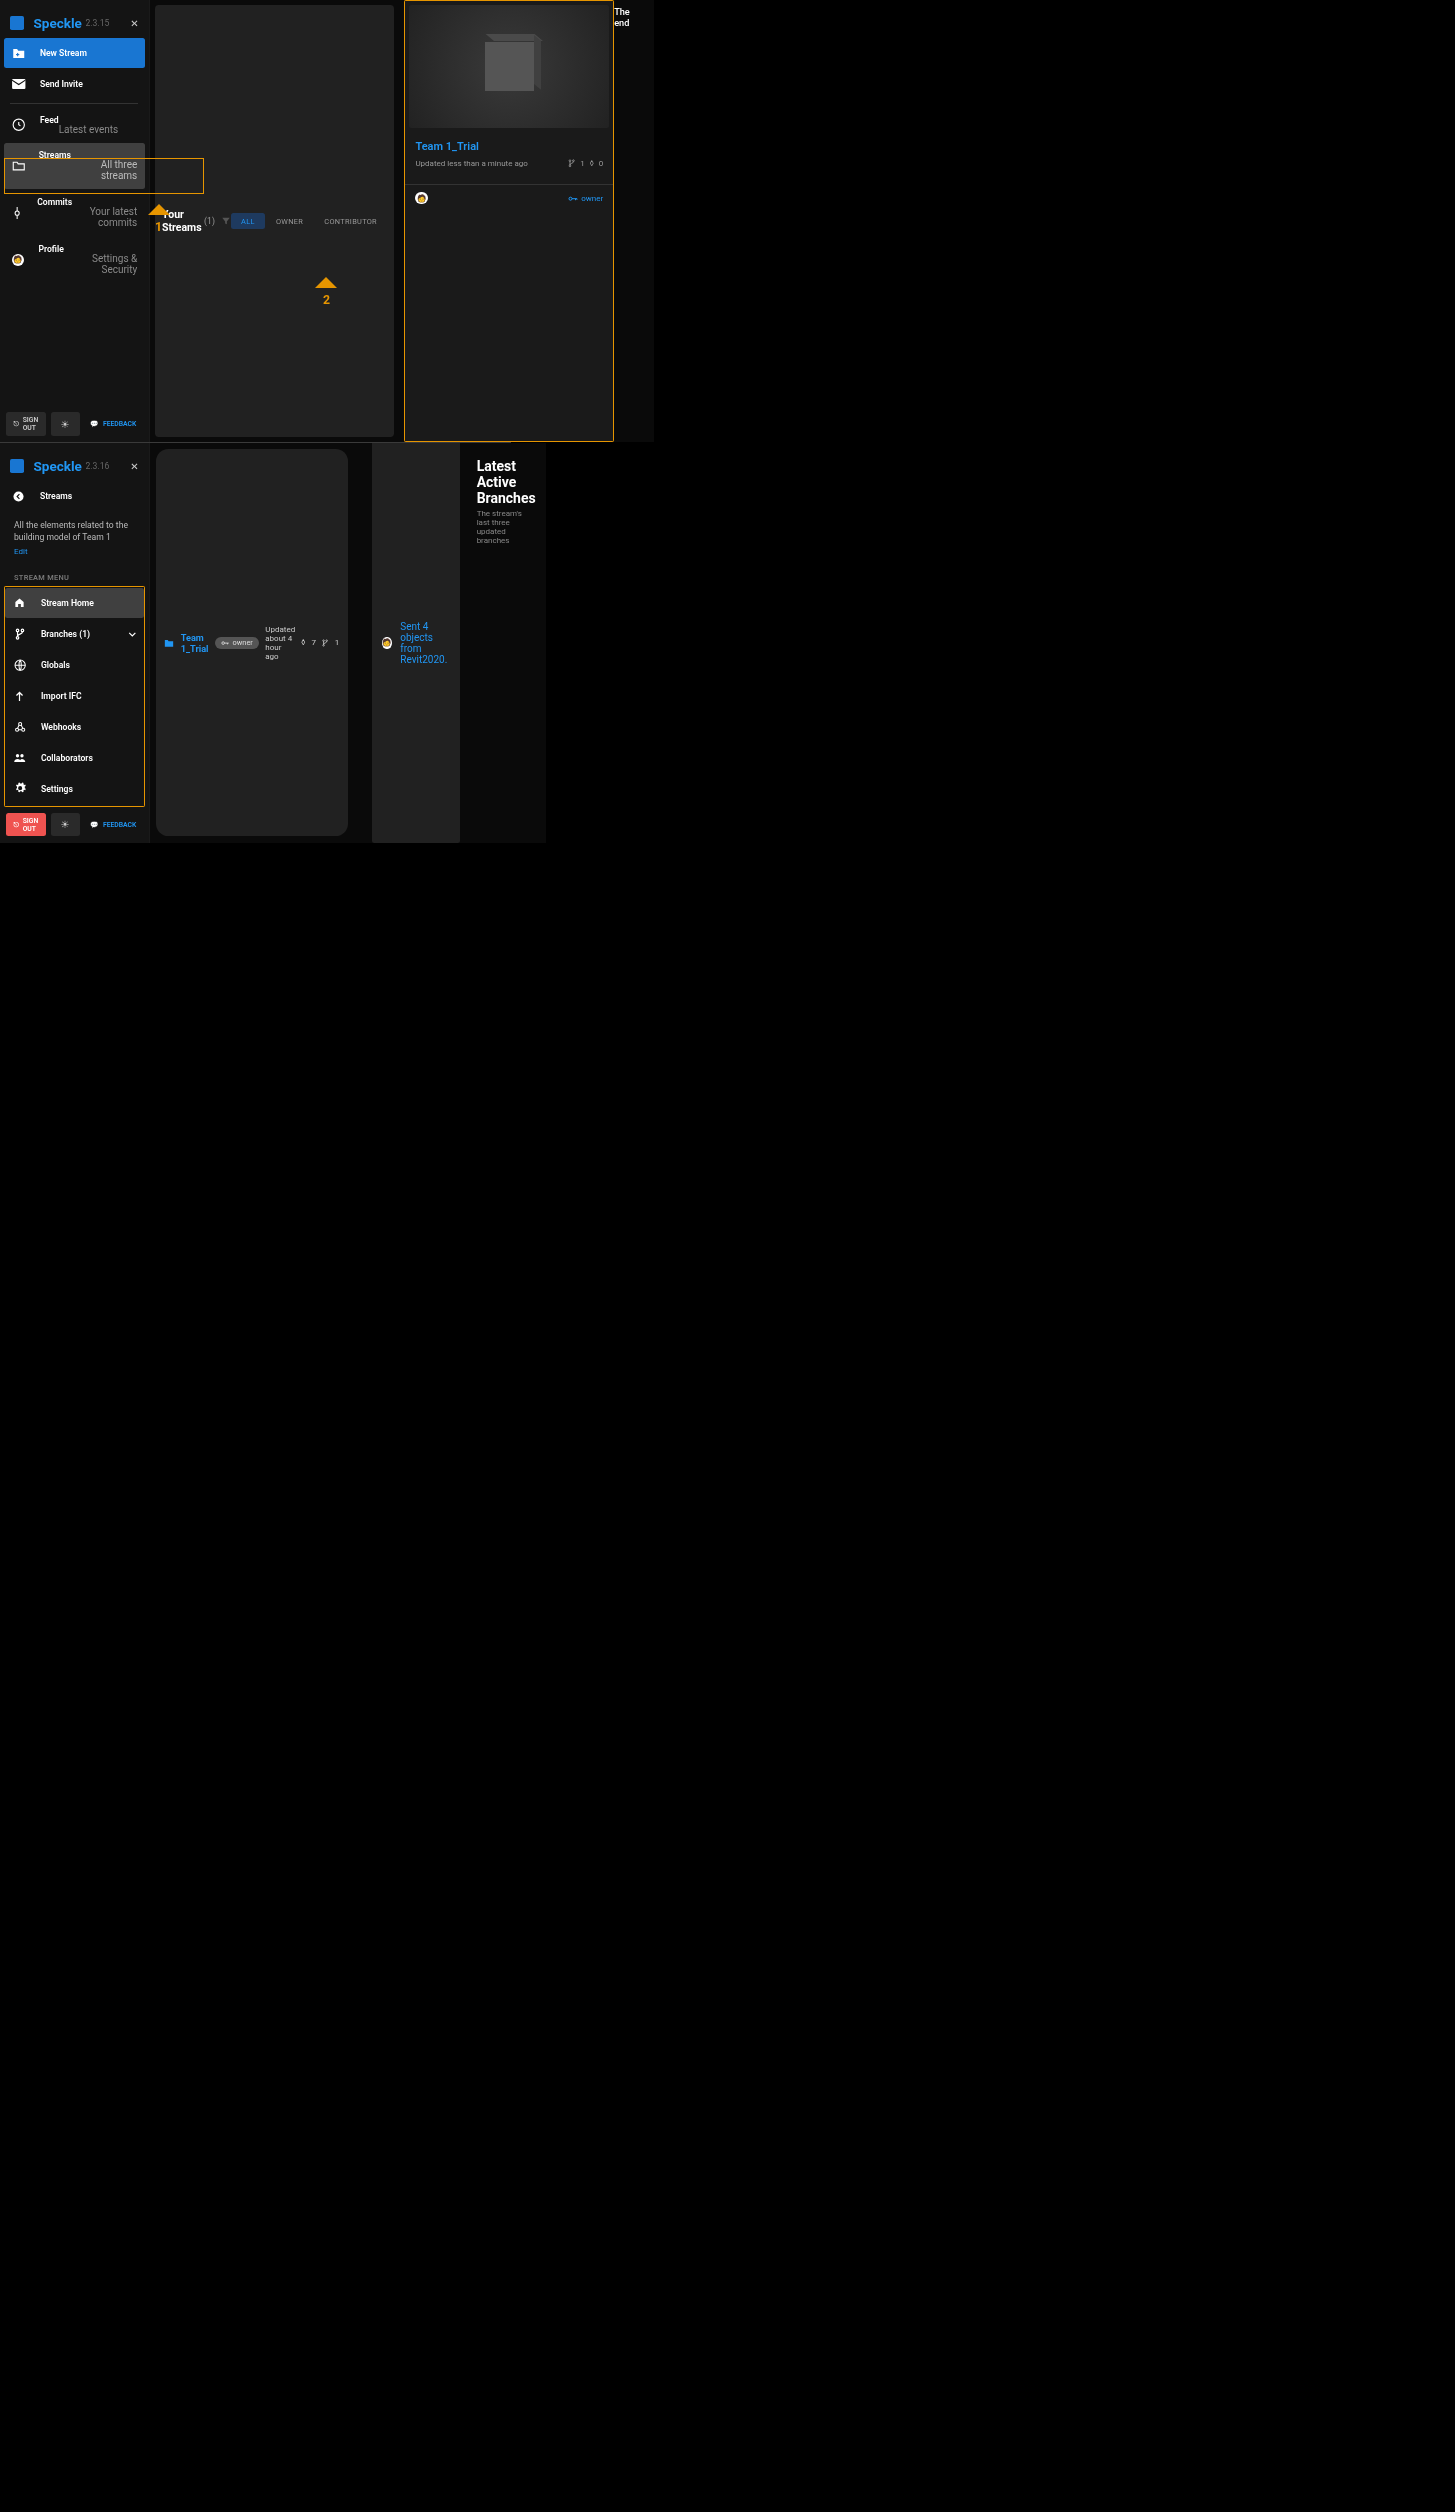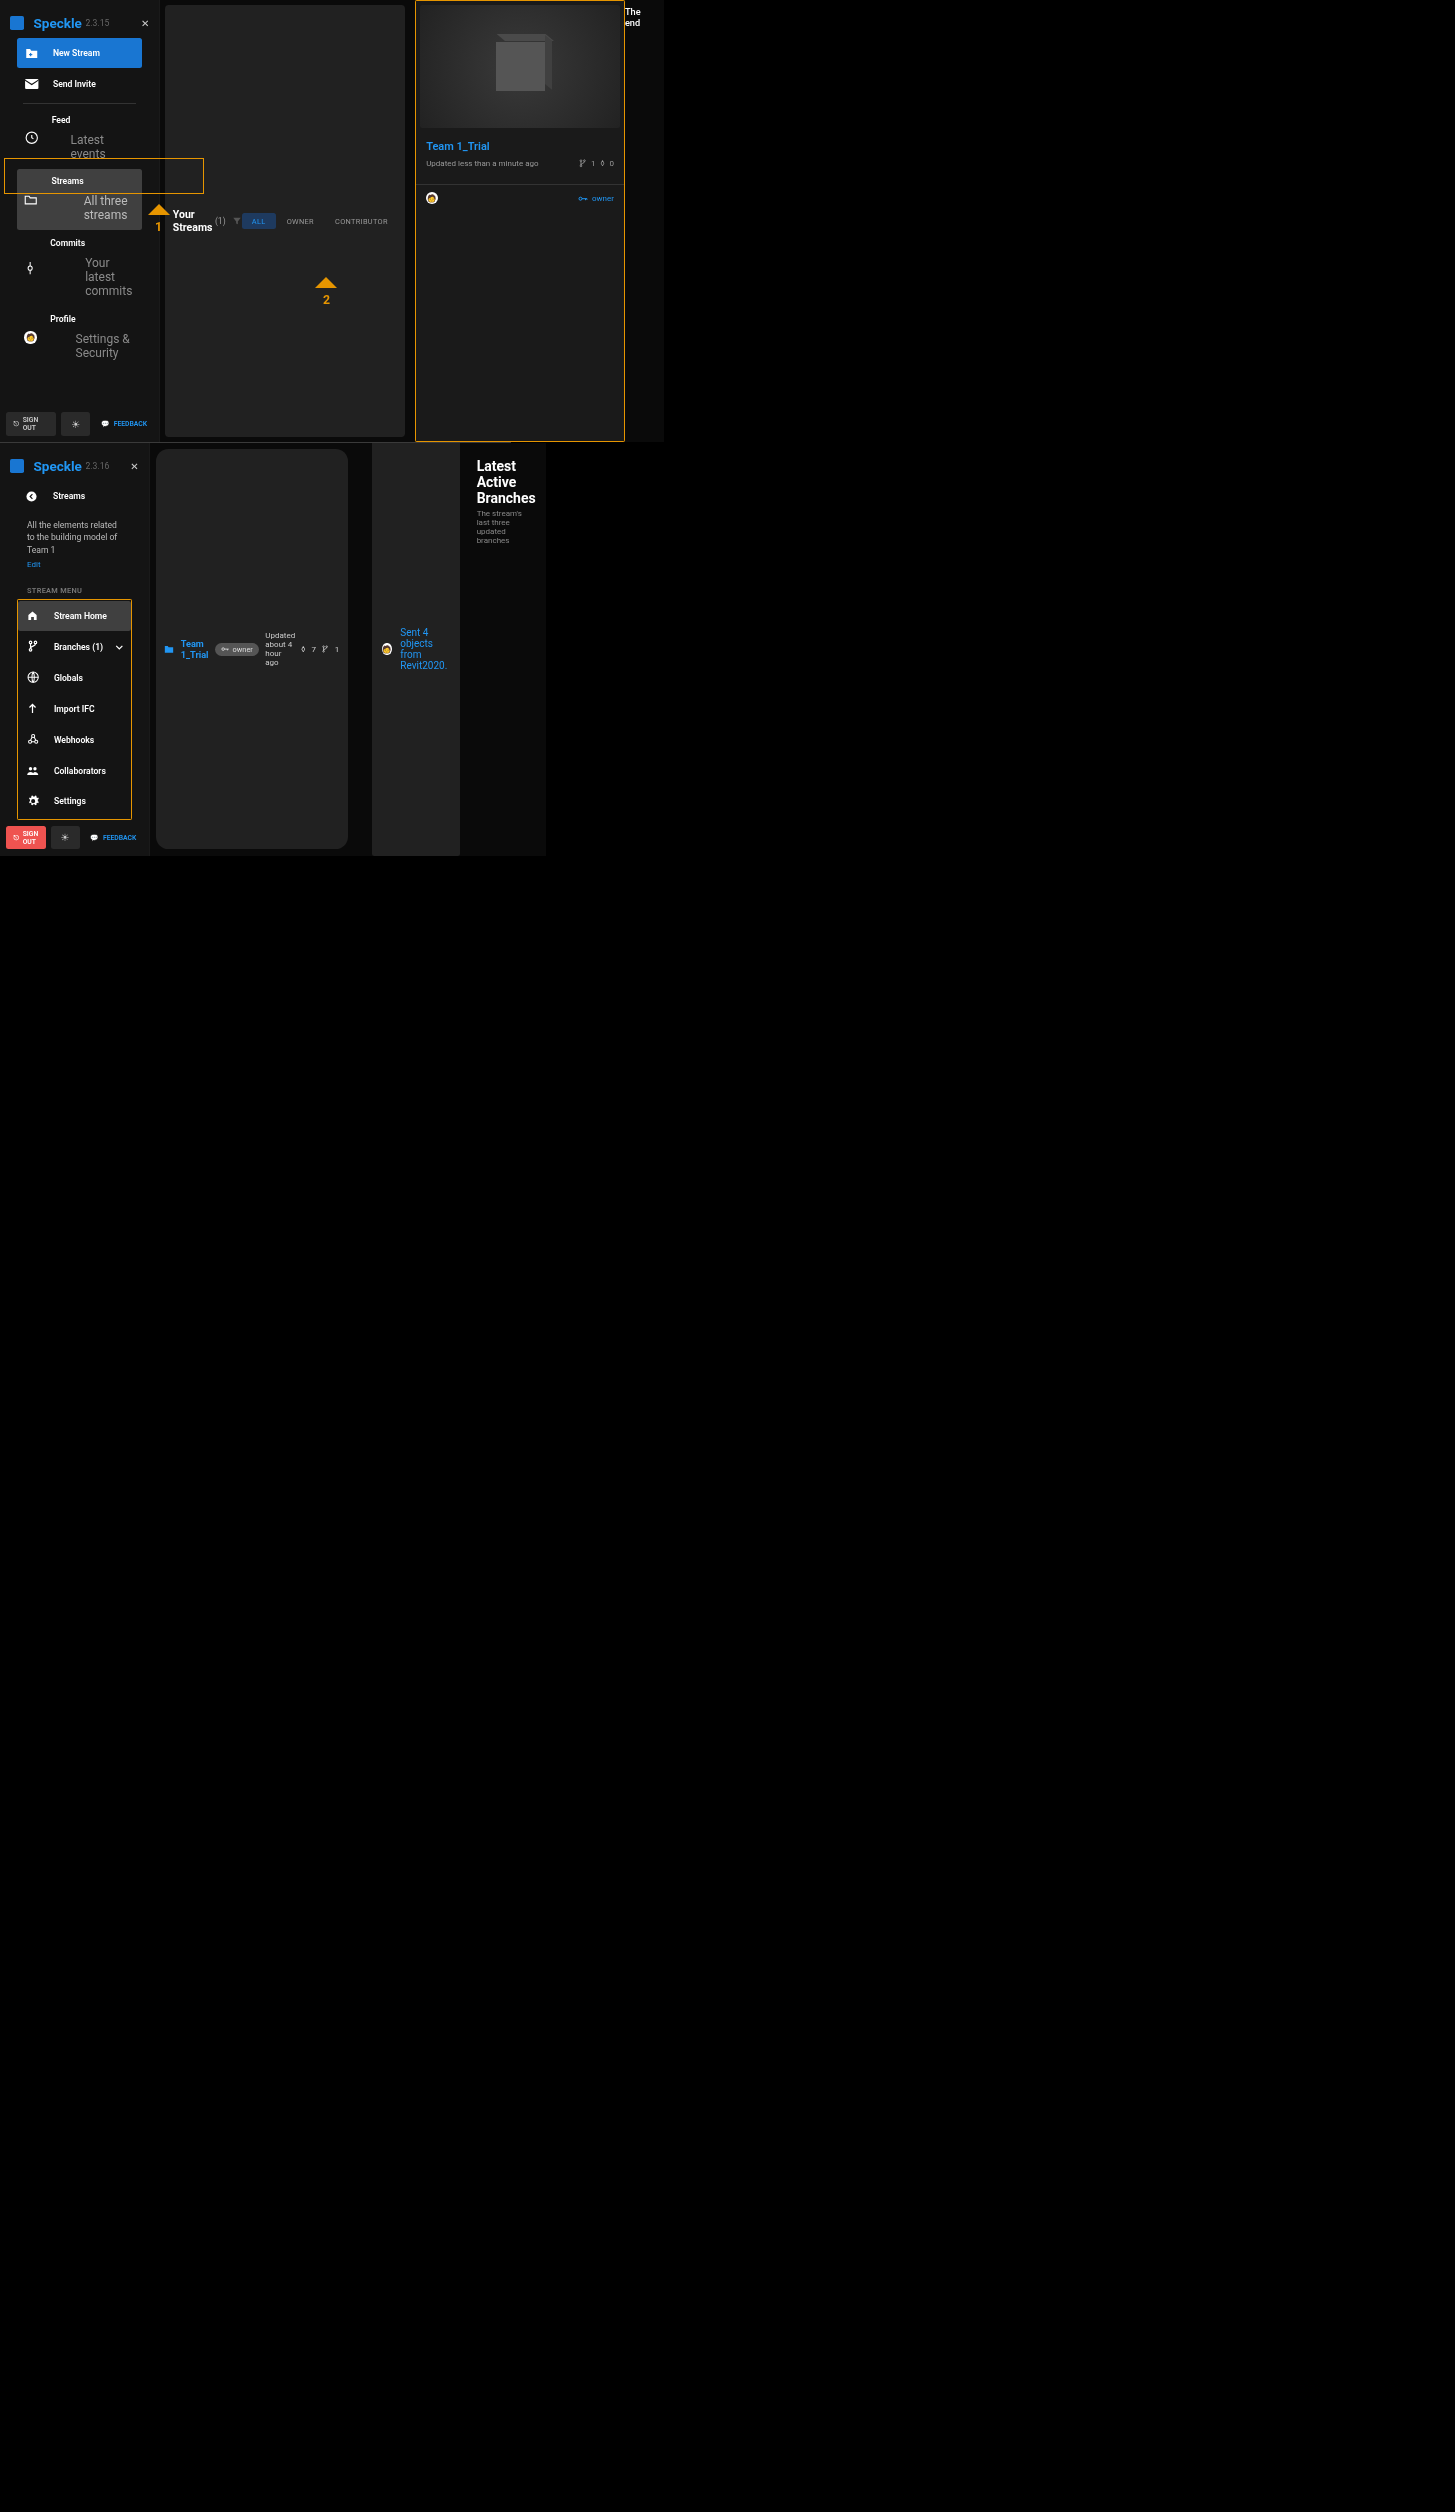--- a/index.html
+++ b/index.html
@@ -8,28 +8,28 @@
   
   
   .panel { display: flex; position: relative; }
   .panel1 { height: 443px; background: #131313; border-bottom: 1.2px solid #3a3a3a; }
   .sidebar { width: 168px; background: #141414; display: flex; flex-direction: column; border-right: 0.6px solid #1a1a1a;}
   .sb-header { display: flex; align-items: center; padding: 15px 10px 7.4px; }
   .logo-box { width: 13.5px; height: 13.5px; background: #1976d2; border-radius: 1.8px; margin-right: 10px; }
   .brand { color: #2196f3; font-size: 13.5px; font-weight: 700; }
   .version { color: #666; font-size: 8.6px; margin-left: 3.7px; }
   .close-x { margin-left: auto; color: #ccc; font-size: 10px; cursor: pointer; }
-  .sb-body { flex: 1; padding: 0 17px; }
+  .sb-body { flex: 1; padding: 0 4px; }
   .sb-item { display: flex; align-items: center; padding: 7.4px 7.4px; border-radius: 2.5px; margin-bottom: 1.2px; cursor: pointer; }
   .sb-item-blue { background: #1976d2; }
   .sb-item-active { background: #404040; }
   .sb-icon { width: 15px; height: 15px; margin-right: 13.5px; display: flex; align-items: center; justify-content: center; color: #fff; font-size: 11px; }
   .sb-text { display: flex; flex-direction: row; }
   .sb-title { font-size: 8.6px; font-weight: 600; color: #fff; }
-  .sb-sub { font-size: 12px; color: #8a8a8a; margin-top: 18px; }
+  .sb-sub { font-size: 10px; color: #8a8a8a; margin-top: 9px; text-align: right; }
   .sb-item-active .sb-sub { color: #bbb; }
   .sb-divider { height: 0.6px; background: #333; margin: 3.7px 6.2px; }
   .sb-footer { display: flex; gap: 5px; padding: 6.2px; }
   .signout-btn { background: #2a2a2a; color: #ccc; padding: 3.7px 7.4px; border-radius: 2.5px; font-size: 6.8px; font-weight: 600; display: flex; align-items: center; gap: 3.7px; cursor: pointer;}
   .signout-red { background: #ef5350; color: #fff; }
   .theme-btn { background: #2a2a2a; color: #ccc; padding: 3.7px 10px; border-radius: 2.5px; cursor: pointer; display:flex; align-items:center; justify-content:center;}
   .feedback-btn { color: #2196f3; font-size: 6.8px; font-weight: 600; display: flex; align-items: center; gap: 3.7px; padding: 3.7px 6.2px; cursor: pointer; }
   
   .main { flex: 1; background: #0a0a0a; display: flex; flex-direction: row; }
   .topbar { display: flex; align-items: center; padding: 10px 7.4px; background: #212121; margin: 5px; border-radius: 3.7px;}

